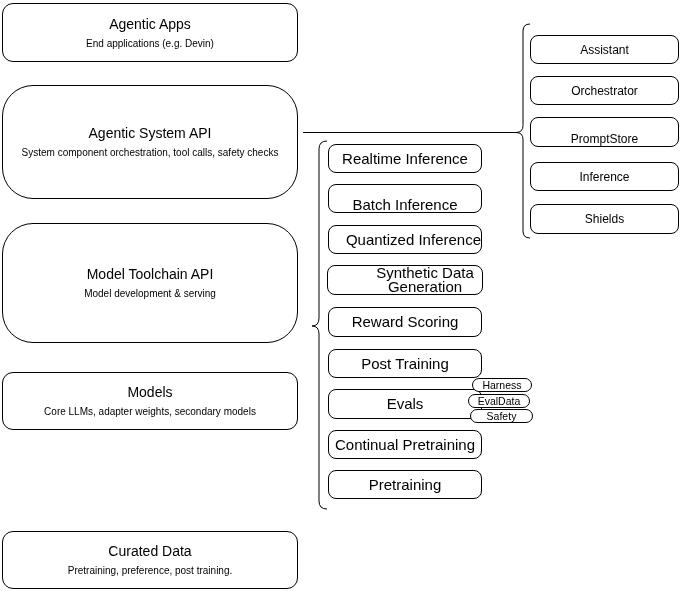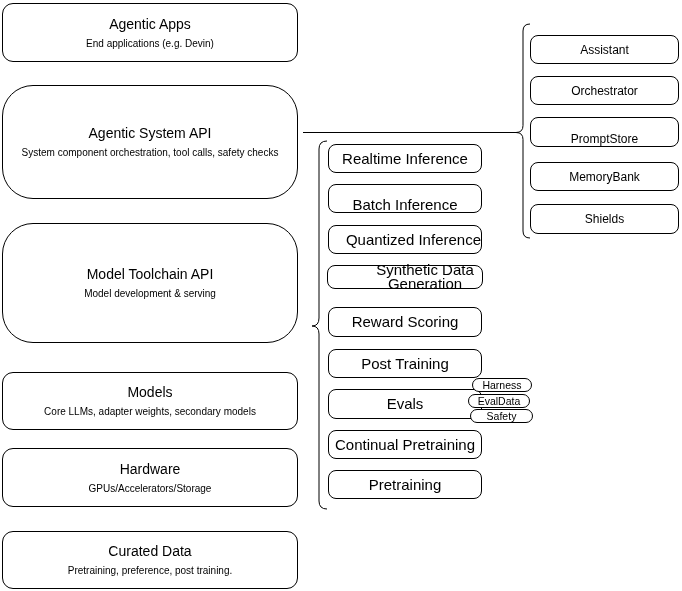--- a/index.html
+++ b/index.html
@@ -85,40 +85,36 @@
   <div class="box stack-box r-large" style="top:223px; height:120px;">
     <div class="stack-title">Model Toolchain API</div>
     <div class="stack-sub">Model development &amp; serving</div>
   </div>
 
   <div class="box stack-box" style="top:372px; height:58px;">
     <div class="stack-title">Models</div>
     <div class="stack-sub">Core LLMs, adapter weights, secondary models</div>
   </div>
 
-  <div class="box stack-box" style="top:448px; height:59px;">
-    <div class="stack-title">Hardware</div>
-    <div class="stack-sub">GPUs/Accelerators/Storage</div>
-  </div>
 
   <div class="box stack-box" style="top:531px; height:58px;">
     <div class="stack-title">Curated Data</div>
     <div class="stack-sub">Pretraining, preference, post training.</div>
   </div>
 
   <div class="box item-box" style="top:144px;">
     <span>Realtime Inference</span>
   </div>
   <div class="box item-box" style="top:184px;justify-content:flex-end;">
     <span>Batch Inference</span>
   </div>
   <div class="box item-box" style="top:225px;align-items:flex-end;">
     <span>Quantized Inference</span>
   </div>
-  <div class="box item-box" style="top:265px; left:327px; width:156px; height:24px;padding-left:40px;">
+  <div class="box item-box" style="top:265px; left:327px; width:156px; height:30px;padding-left:40px;">
     <span>Synthetic Data Generation</span>
   </div>
   <div class="box item-box" style="top:307px; height:30px;">
     <span>Reward Scoring</span>
   </div>
   <div class="box item-box" style="top:349px;">
     <span>Post Training</span>
   </div>
   <div class="box item-box" style="top:389px; height:30px;">
     <span>Evals</span>
@@ -143,19 +139,19 @@
   <div class="box comp-box" style="top:35px;">
     <span>Assistant</span>
   </div>
   <div class="box comp-box" style="top:76px;">
     <span>Orchestrator</span>
   </div>
   <div class="box comp-box" style="top:117px; height:30px;justify-content:flex-end;">
     <span>PromptStore</span>
   </div>
   <div class="box comp-box" style="top:162px;">
-    <span>MemoryBank</span>
+    <span>Inference</span>
   </div>
   <div class="box comp-box" style="top:204px; height:30px;">
     <span>Shields</span>
   </div>
 
 </div>
 
 </body></html>

